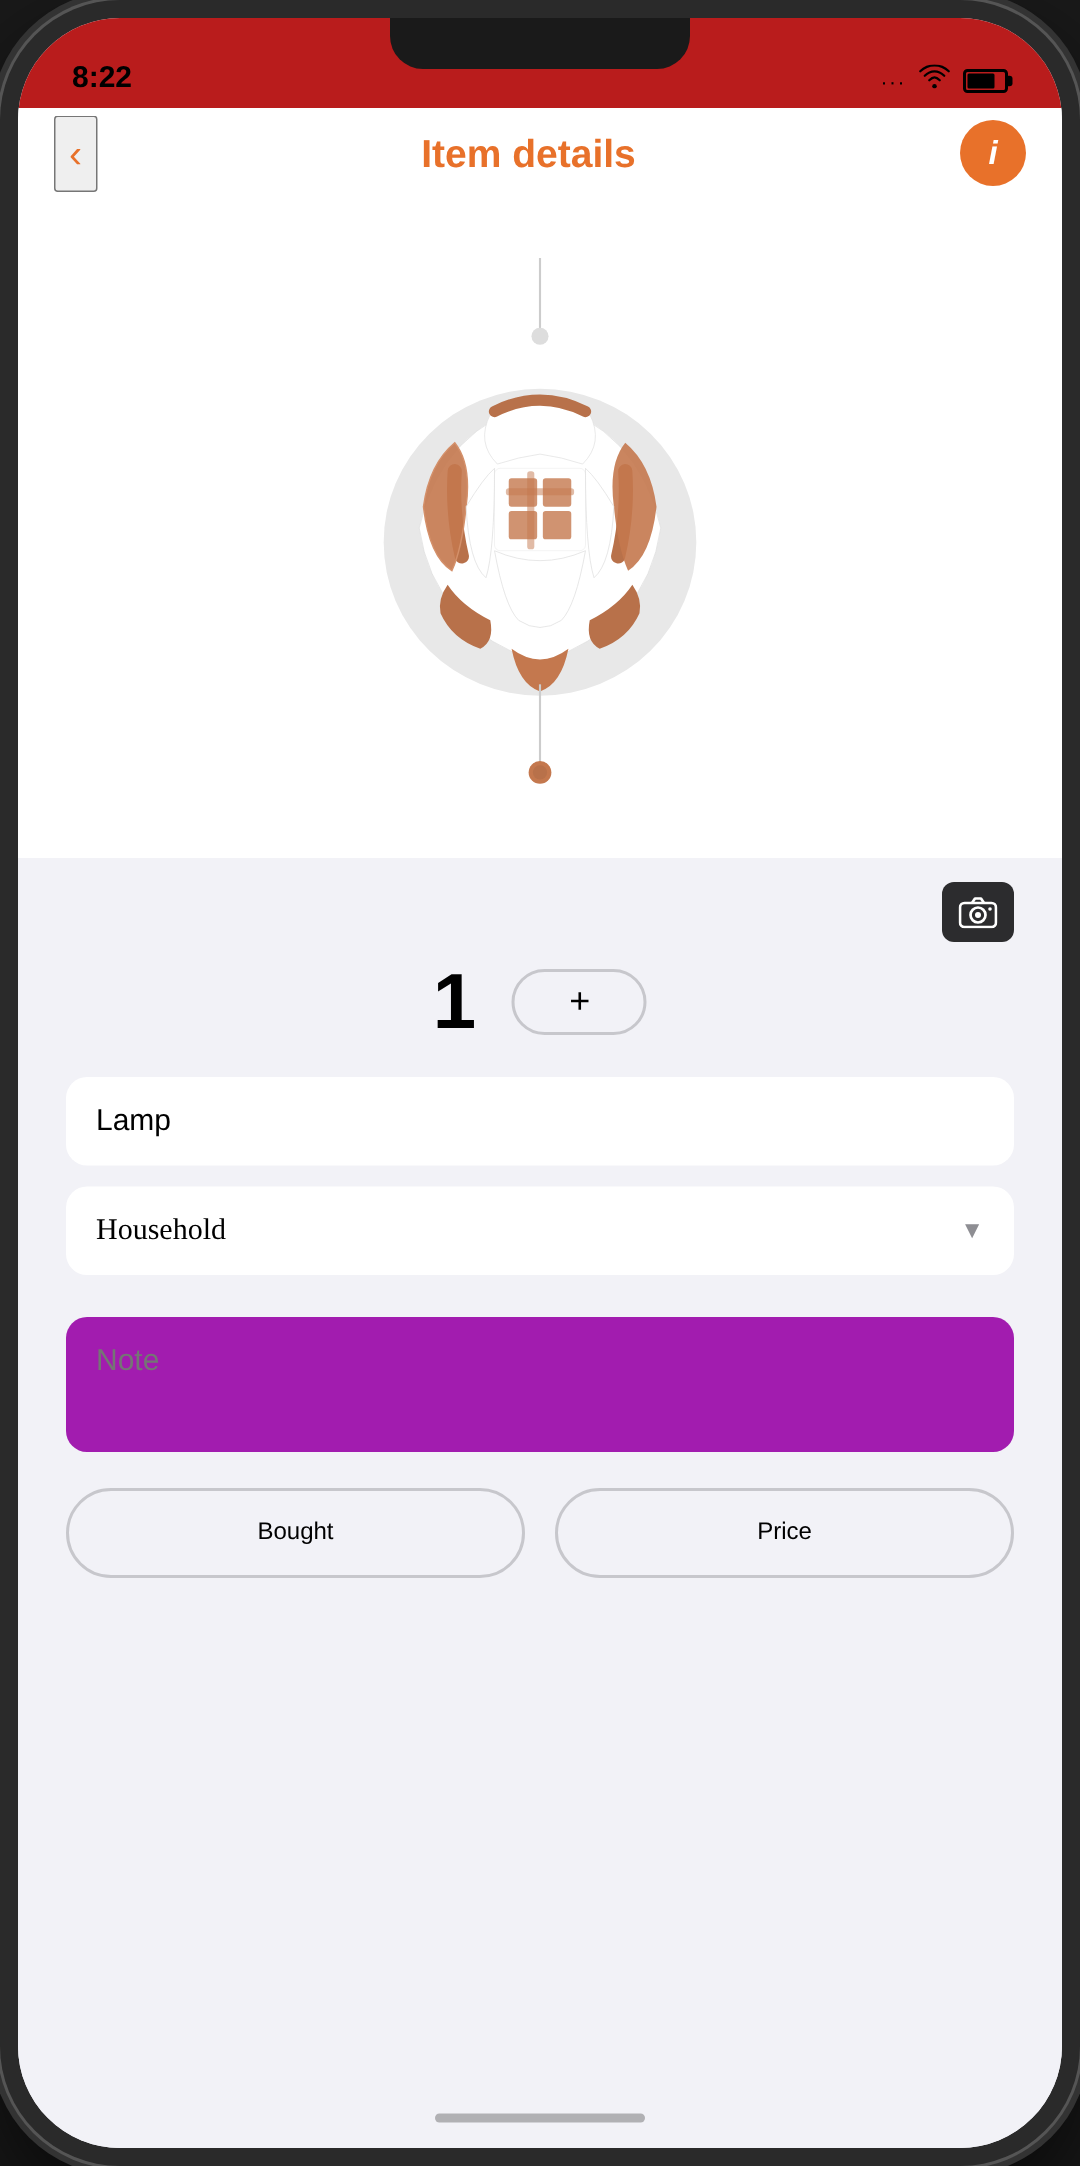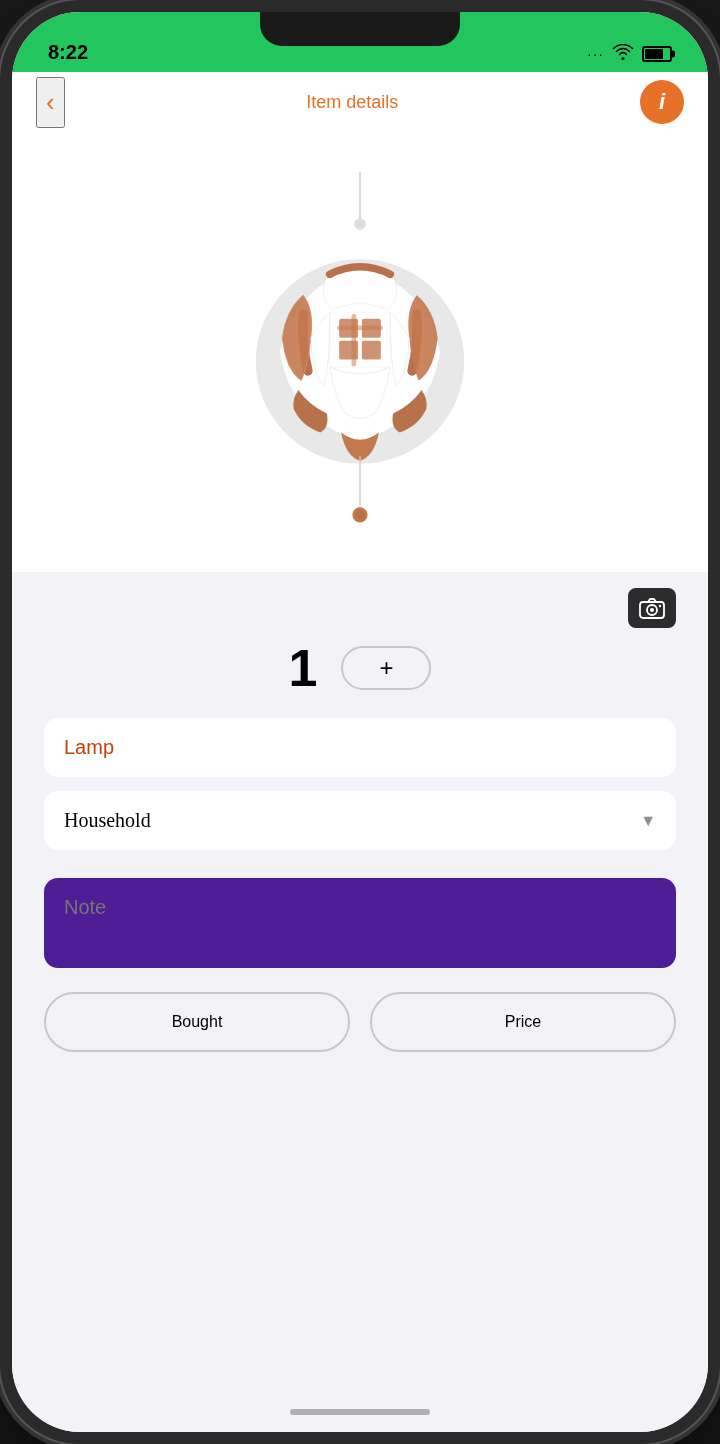--- a/index.html
+++ b/index.html
@@ -53,21 +53,21 @@
       bottom: 12px;
       background: #f2f2f7;
       border-radius: 68px;
       overflow: hidden;
       display: flex;
       flex-direction: column;
     }
 
     
     .status-bar {
-      background: #22c55e;
+      background: #b91c1c;
       height: 60px;
       display: flex;
       align-items: flex-end;
       justify-content: space-between;
       padding: 0 36px 8px;
       position: relative;
       flex-shrink: 0;
     }
 
     .notch {
@@ -136,22 +136,22 @@
 
     .back-btn {
       color: #E8712A;
       font-size: 26px;
       font-weight: 300;
       cursor: pointer;
       padding: 8px;
     }
 
     .nav-title {
-      font-size: 18px;
-      font-weight: 400;
+      font-size: 26px;
+      font-weight: 700;
       color: #E8712A;
       text-align: right;
     }
 
     .info-btn {
       width: 44px;
       height: 44px;
       background: #E8712A;
       border-radius: 50%;
       display: flex;
@@ -233,21 +233,21 @@
       font-size: 24px;
       color: #000;
     }
 
     .input-field {
       background: white;
       border-radius: 14px;
       border: none;
       padding: 18px 20px;
       font-size: 20px;
-      color: #c2410c;
+      color: #000000;
       width: 100%;
       margin-bottom: 14px;
       outline: none;
       font-family: inherit;
     }
 
     .input-field::placeholder {
       color: #c7c7cc;
     }
 
@@ -276,21 +276,21 @@
       gap: 14px;
       margin-bottom: 14px;
     }
 
     .two-col-row .input-field {
       flex: 1;
       margin-bottom: 0;
     }
 
     .note-field {
-      background: #4c1d95;
+      background: #a21caf;
       border-radius: 14px;
       border: none;
       padding: 18px 20px;
       font-size: 20px;
       color: #c7c7cc;
       width: 100%;
       margin-bottom: 20px;
       outline: none;
       font-family: inherit;
       min-height: 90px;

